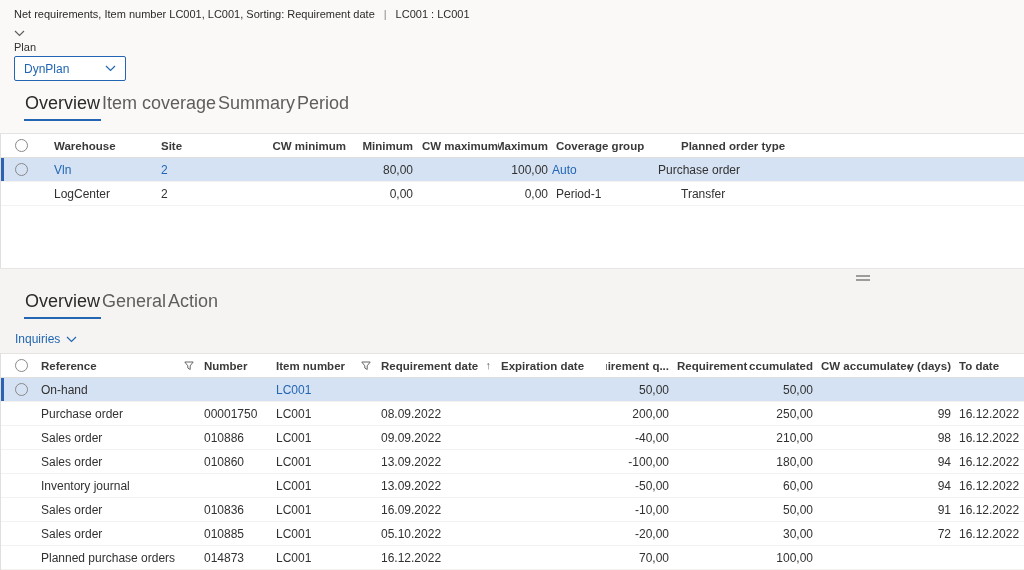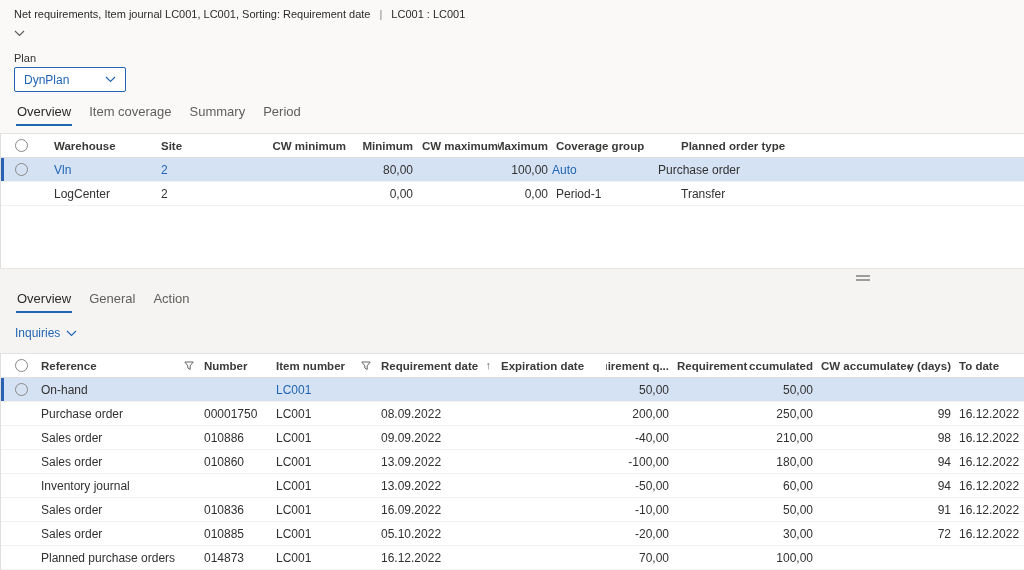--- a/index.html
+++ b/index.html
@@ -21,29 +21,29 @@
     font-family:"Liberation Sans",sans-serif;
   }
   
   .chrome{padding:8px 14px 0 14px}
   .breadcrumb{font-size:11px;color:#2b2a29;display:flex;align-items:center;gap:9px}
   .crumb-sep{color:#8a8886}
   .title-row{margin-top:7px;display:inline-flex;align-items:center;gap:7px;cursor:pointer}
   .title-row .title{font-size:19px;font-weight:700;color:#252423}
   .chev{display:inline-block}
   .title-chev{color:#605e5c;margin-top:3px}
-  .plan{margin-top:11px}
+  .plan{margin-top:0}
   .plan-label{font-size:11px;color:var(--text);margin-bottom:3px}
   .combo{
     width:112px;height:25px;border:1px solid var(--accent);border-radius:2px;background:#fff;
     display:flex;align-items:center;justify-content:space-between;padding:0 9px;
     color:var(--accent);font-size:12px;cursor:pointer;
   }
   
-  .tabs{display:flex;gap:16px;padding-left:16px;font-size:13px}
+  .tabs{display:flex;padding-left:24px;font-size:18px}
   .tabs1{margin-top:9px}
   .tab{padding:3px 1px 5px 1px;color:var(--text-dim);cursor:pointer;border-bottom:2px solid transparent}
   .tab.active{color:#2b2a29;border-bottom-color:var(--accent)}
   
   .grid{background:#fff;border-top:1px solid #e5e3e1;border-left:1px solid var(--line);position:absolute;left:0;right:0}
   #grid1{top:133px;height:135px}
   .g-row{display:flex;align-items:center;height:24px;border-bottom:1px solid var(--row-line);position:relative;background:#fff;font-size:12px}
   .g-head{border-bottom:1px solid var(--line)}
   .g-head .g-cell{font-weight:700;color:#3b3a39;font-size:11.5px}
   .g-row.selected{background:var(--sel-bg)}
@@ -61,21 +61,21 @@
   .splitter-handle{position:absolute;top:6px;left:856px;width:14px;height:6px;border-top:2px solid #9e9c9a;border-bottom:2px solid #9e9c9a;cursor:ns-resize}
   .lower .tabs{padding-top:19px}
   .inquiries{margin:13px 0 0 15px;display:inline-flex;align-items:center;gap:6px;color:var(--accent);font-size:12px;cursor:pointer;background:none;border:none;font-family:inherit;padding:0}
   #grid2{top:84px;bottom:0;height:auto}
 </style>
 </head>
 <body>
 
 <div class="chrome">
   <div class="breadcrumb">
-    <span>Net requirements, Item journal LC001, LC001, Sorting: Requirement date</span>
+    <span>Net requirements, Item number LC001, LC001, Sorting: Requirement date</span>
     <span class="crumb-sep">|</span>
     <span>LC001 : LC001</span>
   </div>
 
   <div class="title-row">
     <svg class="chev title-chev" width="11" height="7" viewBox="0 0 11 7">
         <polyline points="1,1 5.5,5.5 10,1" fill="none" stroke="currentColor" stroke-width="1.2"></polyline>
       </svg>
   </div>
 

